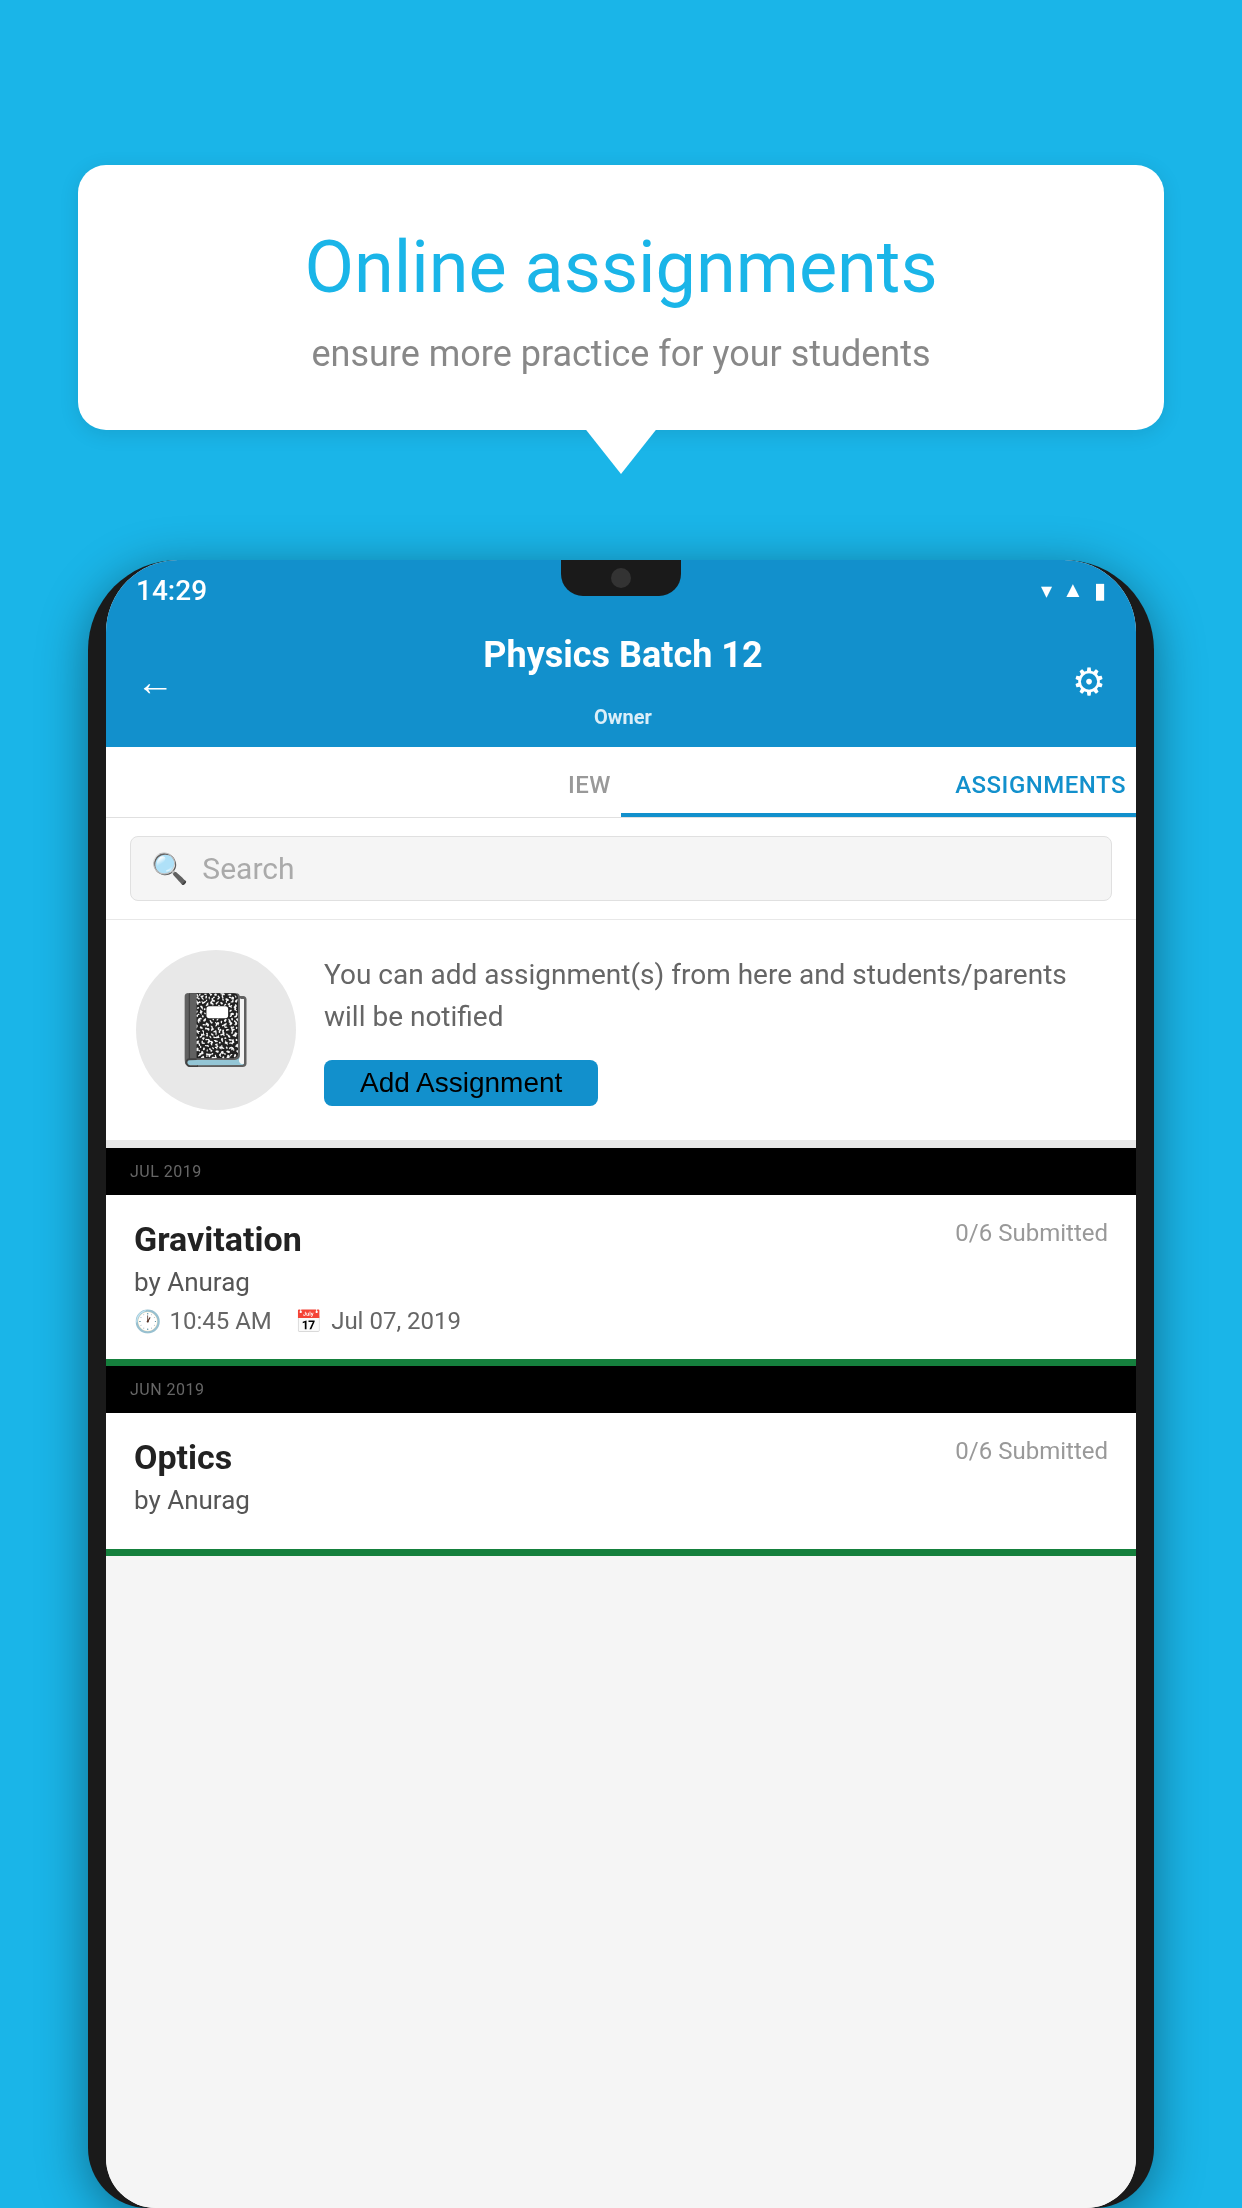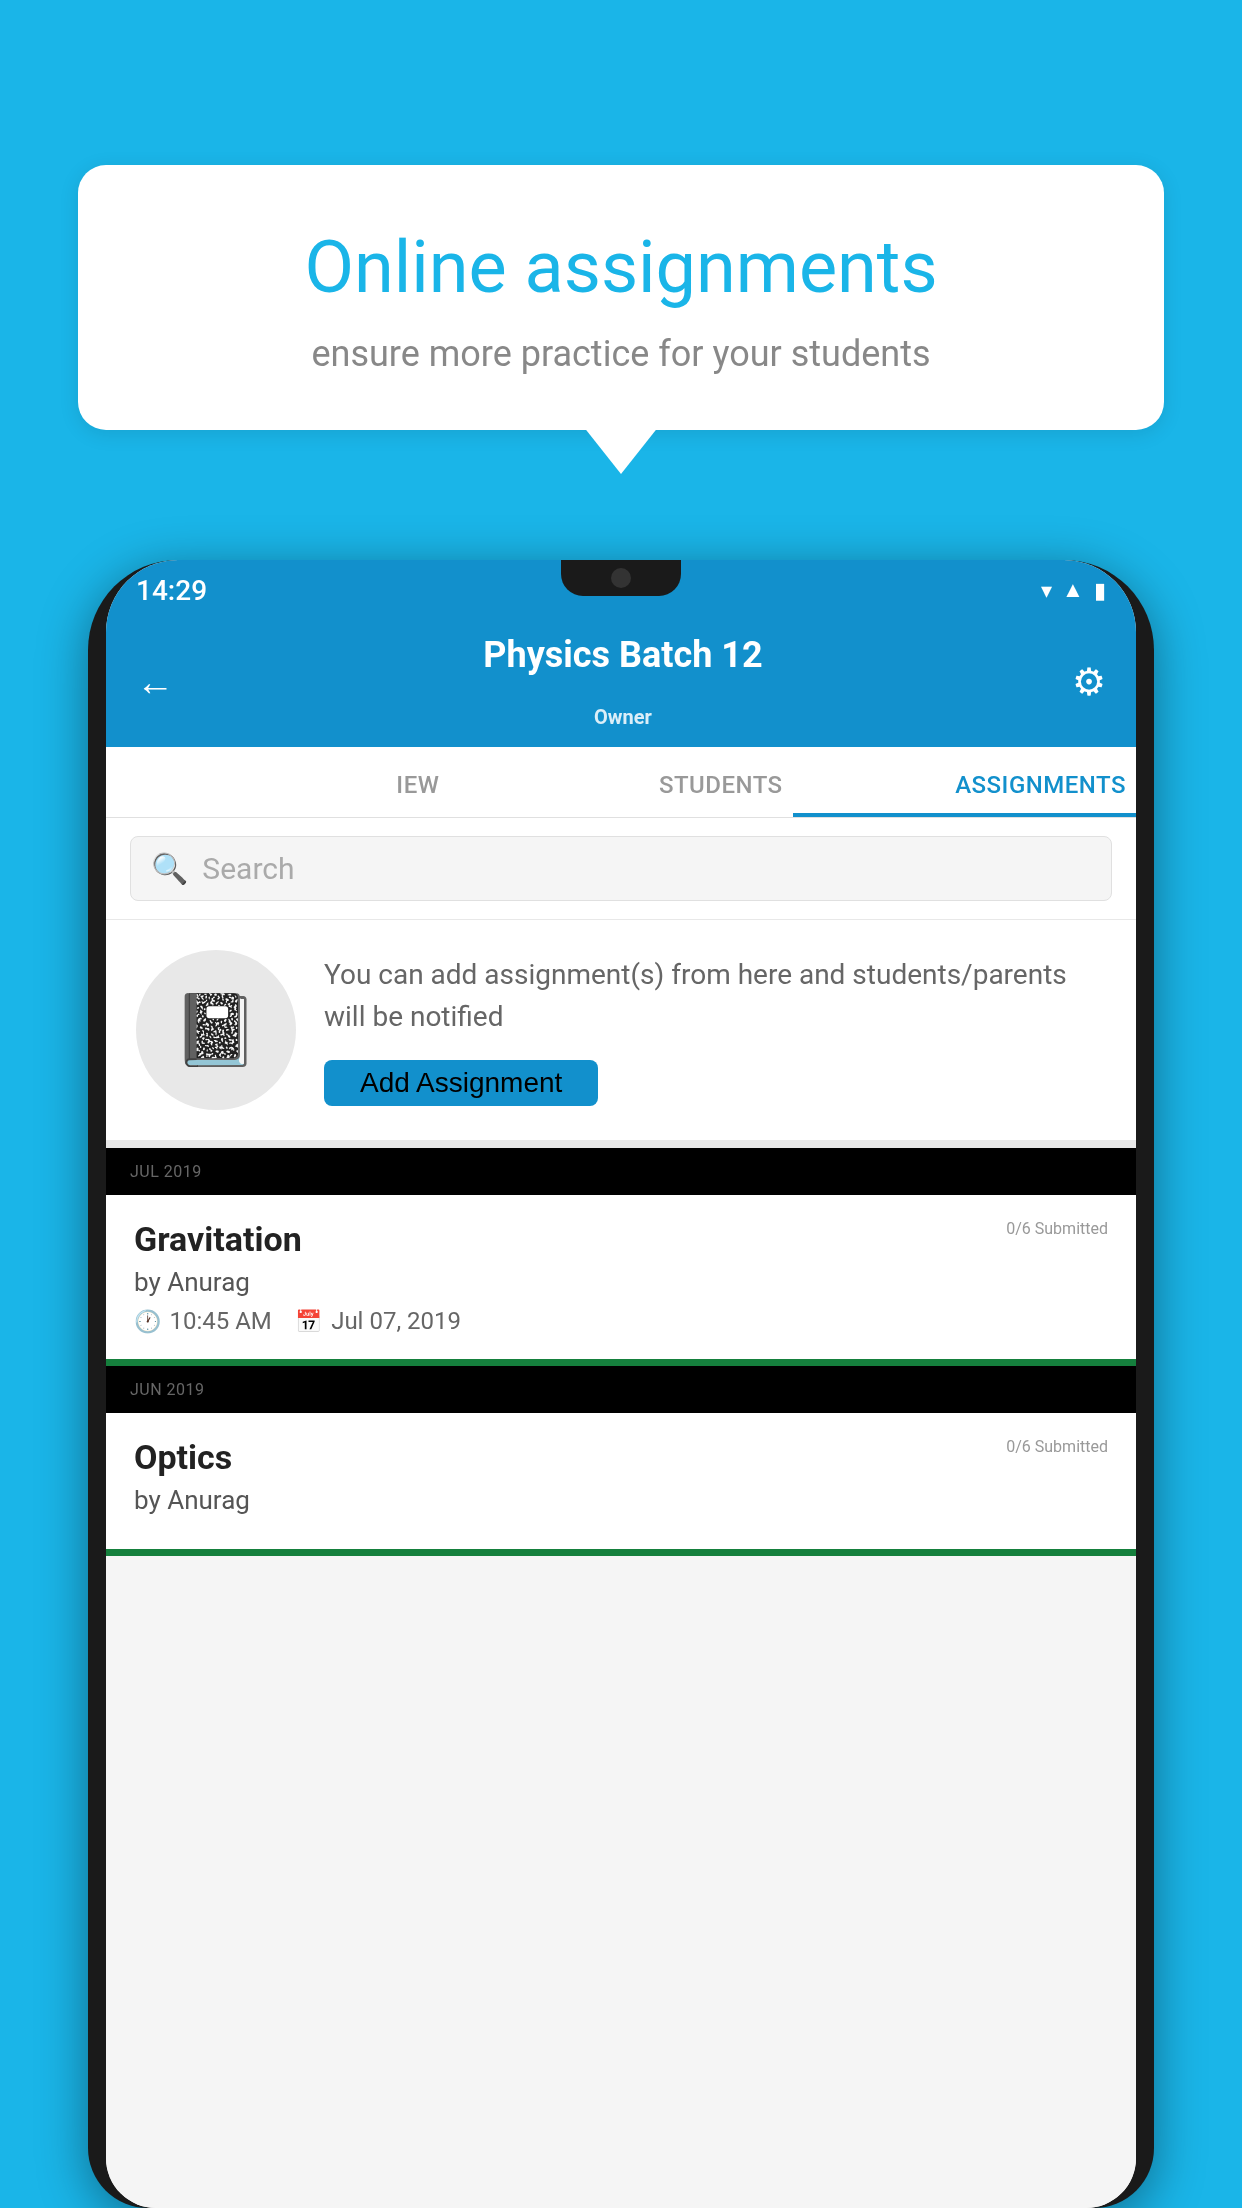--- a/index.html
+++ b/index.html
@@ -265,21 +265,21 @@
       justify-content: space-between;
       align-items: flex-start;
       margin-bottom: 8px;
     }
     .assignment-name {
       font-size: 34px;
       font-weight: 700;
       color: #222;
     }
     .assignment-submitted {
-      font-size: 16px;
+      font-size: 24px;
       color: #999;
     }
     .assignment-by {
       font-size: 26px;
       color: #555;
       margin-bottom: 10px;
     }
     .assignment-meta {
       display: flex;
       align-items: center;
@@ -334,23 +334,20 @@
       <div class="header-center">
         <div class="header-title">Physics Batch 12</div>
         <div class="header-subtitle">Owner</div>
       </div>
       <span class="header-gear">⚙</span>
     </div>
 
     <div class="tabs-bar">
       <div class="tab-item">
         <span>IEW</span>
-      </div>
-      <div class="tab-item">
-        <span>STUDENTS</span>
       </div>
       <div class="tab-item active">
         <span>ASSIGNMENTS</span>
       </div>
     </div>
 
     <div class="screen-content">
 
       <div class="search-container">
         <div class="search-bar">

